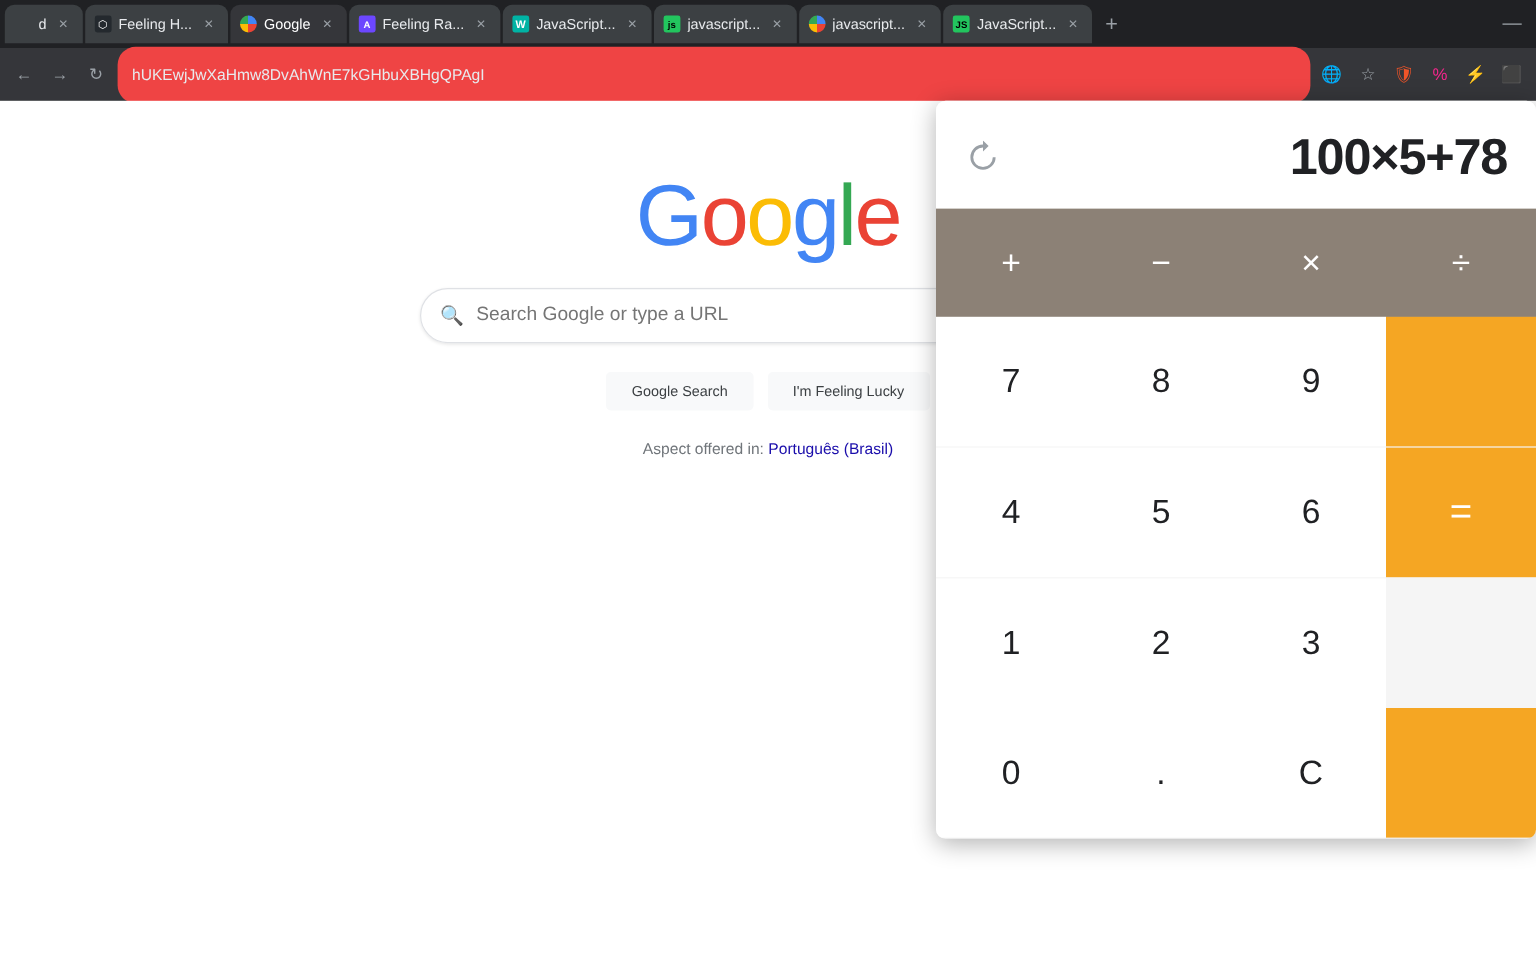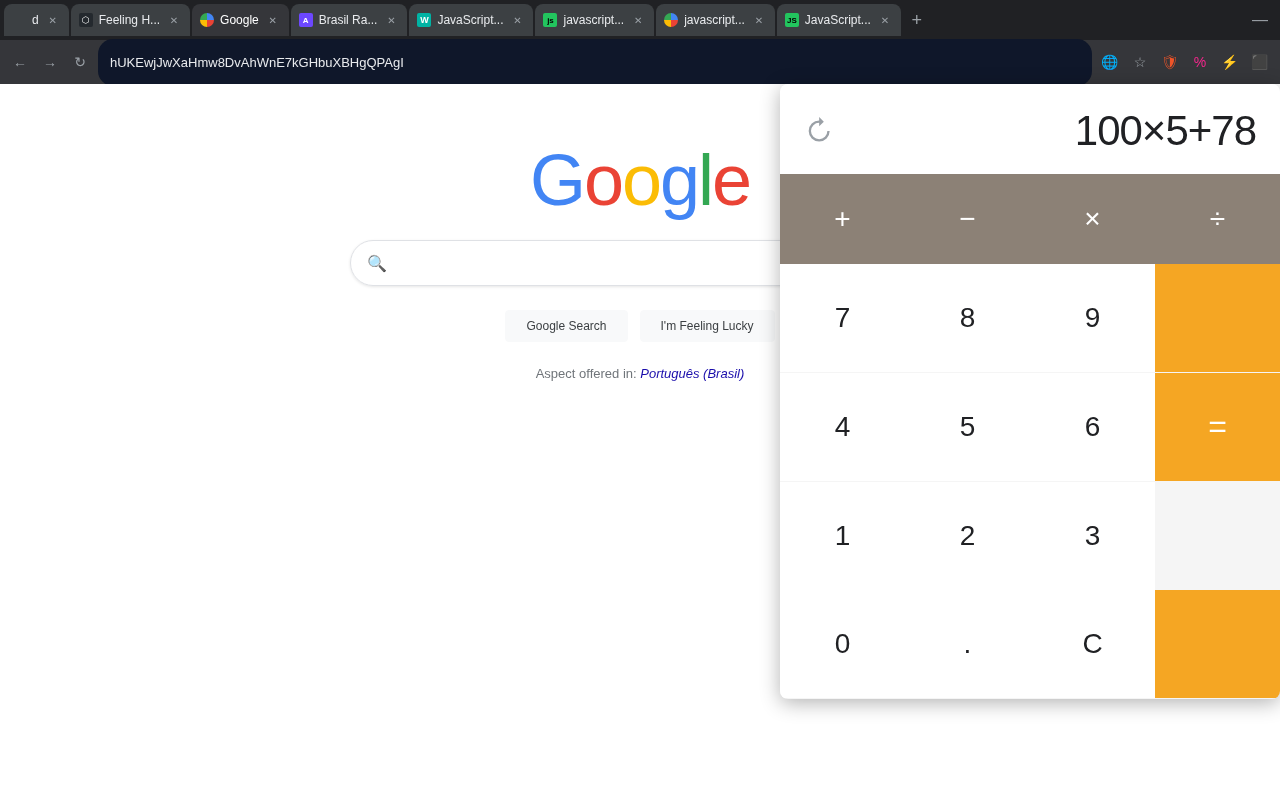--- a/index.html
+++ b/index.html
@@ -104,21 +104,21 @@
       align-items: center;
       height: 44px;
       padding: 0 8px;
       background: #35363a;
       gap: 6px;
     }
 
     .address-input {
       flex: 1;
       height: 47px;
-      background: #0f172a;
+      background: #ef4444;
       border: none;
       border-radius: 15px;
       color: #e8eaed;
       font-size: 13px;
       padding: 0 12px;
       outline: none;
     }
 
     .address-icon {
       width: 24px;
@@ -203,21 +203,20 @@
 
     
     .lang-offer {
       font-size: 13px;
       color: #70757a;
     }
 
     .lang-offer a {
       color: #1a0dab;
       text-decoration: none;
-      font-style: italic;
     }
 
     
     .calculator {
       position: absolute;
       top: 0;
       right: 0;
       width: 500px;
       height: 615px;
       background: #f5f5f5;
@@ -242,21 +241,21 @@
       color: #9aa0a6;
       font-size: 22px;
       cursor: pointer;
       display: flex;
       align-items: center;
     }
 
     .calc-expression {
       font-size: 42px;
       color: #202124;
-      font-weight: 400;
+      font-weight: 700;
       letter-spacing: -1px;
       text-align: right;
       flex: 1;
     }
 
     
     .calc-operators {
       display: grid;
       grid-template-columns: repeat(4, 1fr);
       background: #8c8176;
@@ -372,21 +371,21 @@
     <div class="tab active">
       <span class="tab-favicon">
         <div class="favicon-google"></div>
       </span>
       <span class="tab-label">Google</span>
       <span class="tab-close">✕</span>
     </div>
 
     <div class="tab">
       <span class="tab-favicon favicon-aspect">A</span>
-      <span class="tab-label">Brasil Ra...</span>
+      <span class="tab-label">Feeling Ra...</span>
       <span class="tab-close">✕</span>
     </div>
 
     <div class="tab">
       <span class="tab-favicon favicon-w">W</span>
       <span class="tab-label">JavaScript...</span>
       <span class="tab-close">✕</span>
     </div>
 
     <div class="tab">
@@ -431,20 +430,21 @@
 <div class="main-content">
 
   <div class="google-home">
 
     <div class="google-logo">
       <span class="g1">G</span><span class="g2">o</span><span class="g3">o</span><span class="g4">g</span><span class="g5">l</span><span class="g6">e</span>
     </div>
 
     <div class="search-bar">
       <span class="search-icon">🔍</span>
+      <input type="text" style="border: none; outline: none; flex: 1 1 0%; font-size: 16px; color: rgb(32, 33, 36);" placeholder="Search Google or type a URL">
     </div>
 
     <div class="search-buttons">
       <button class="search-btn">Google Search</button>
       <button class="search-btn">I'm Feeling Lucky</button>
     </div>
 
     <div class="lang-offer">
       <span>Aspect offered in:</span>
       <a href="#">Português (Brasil)</a>

